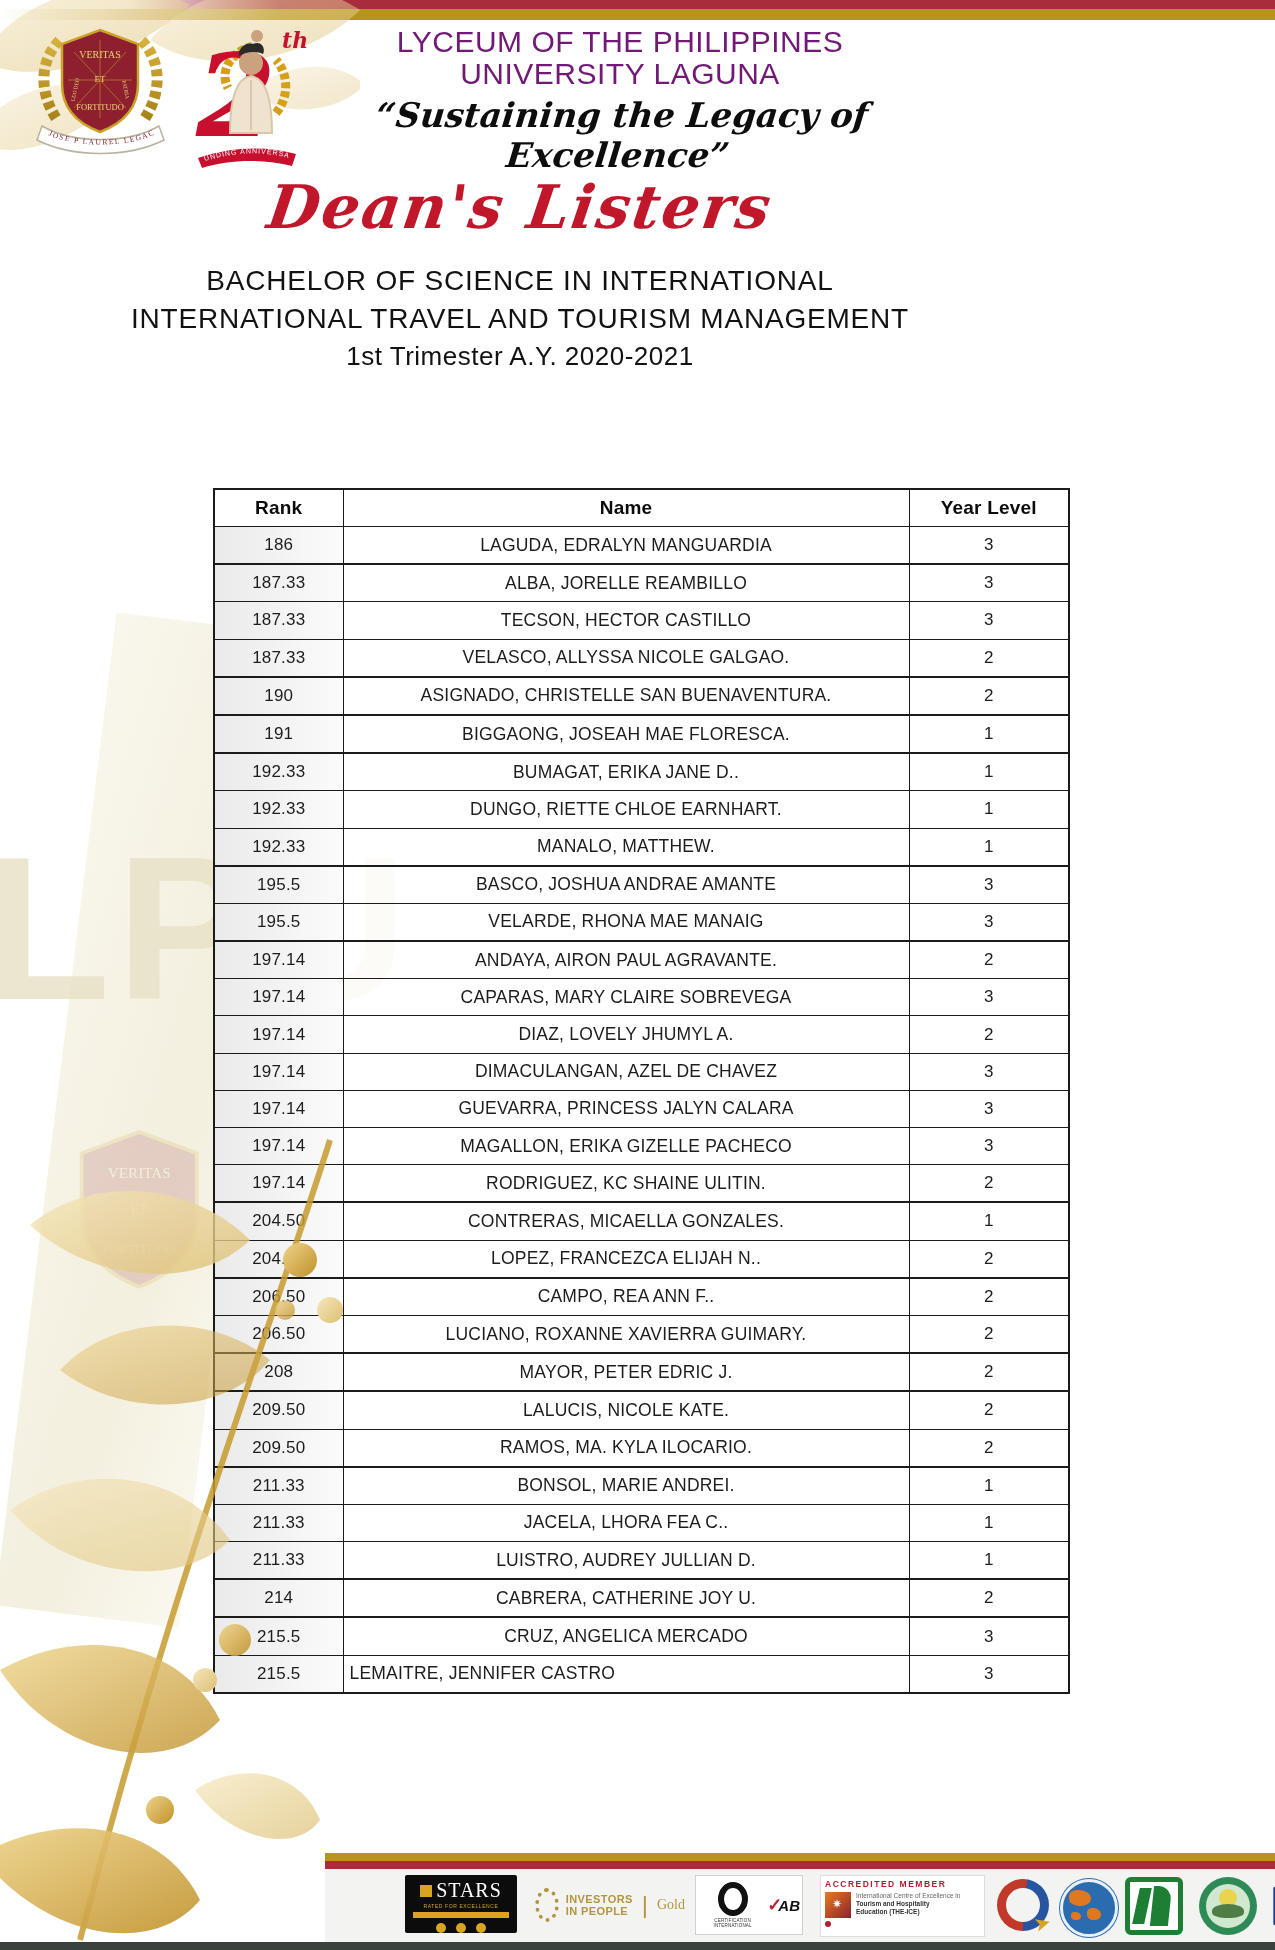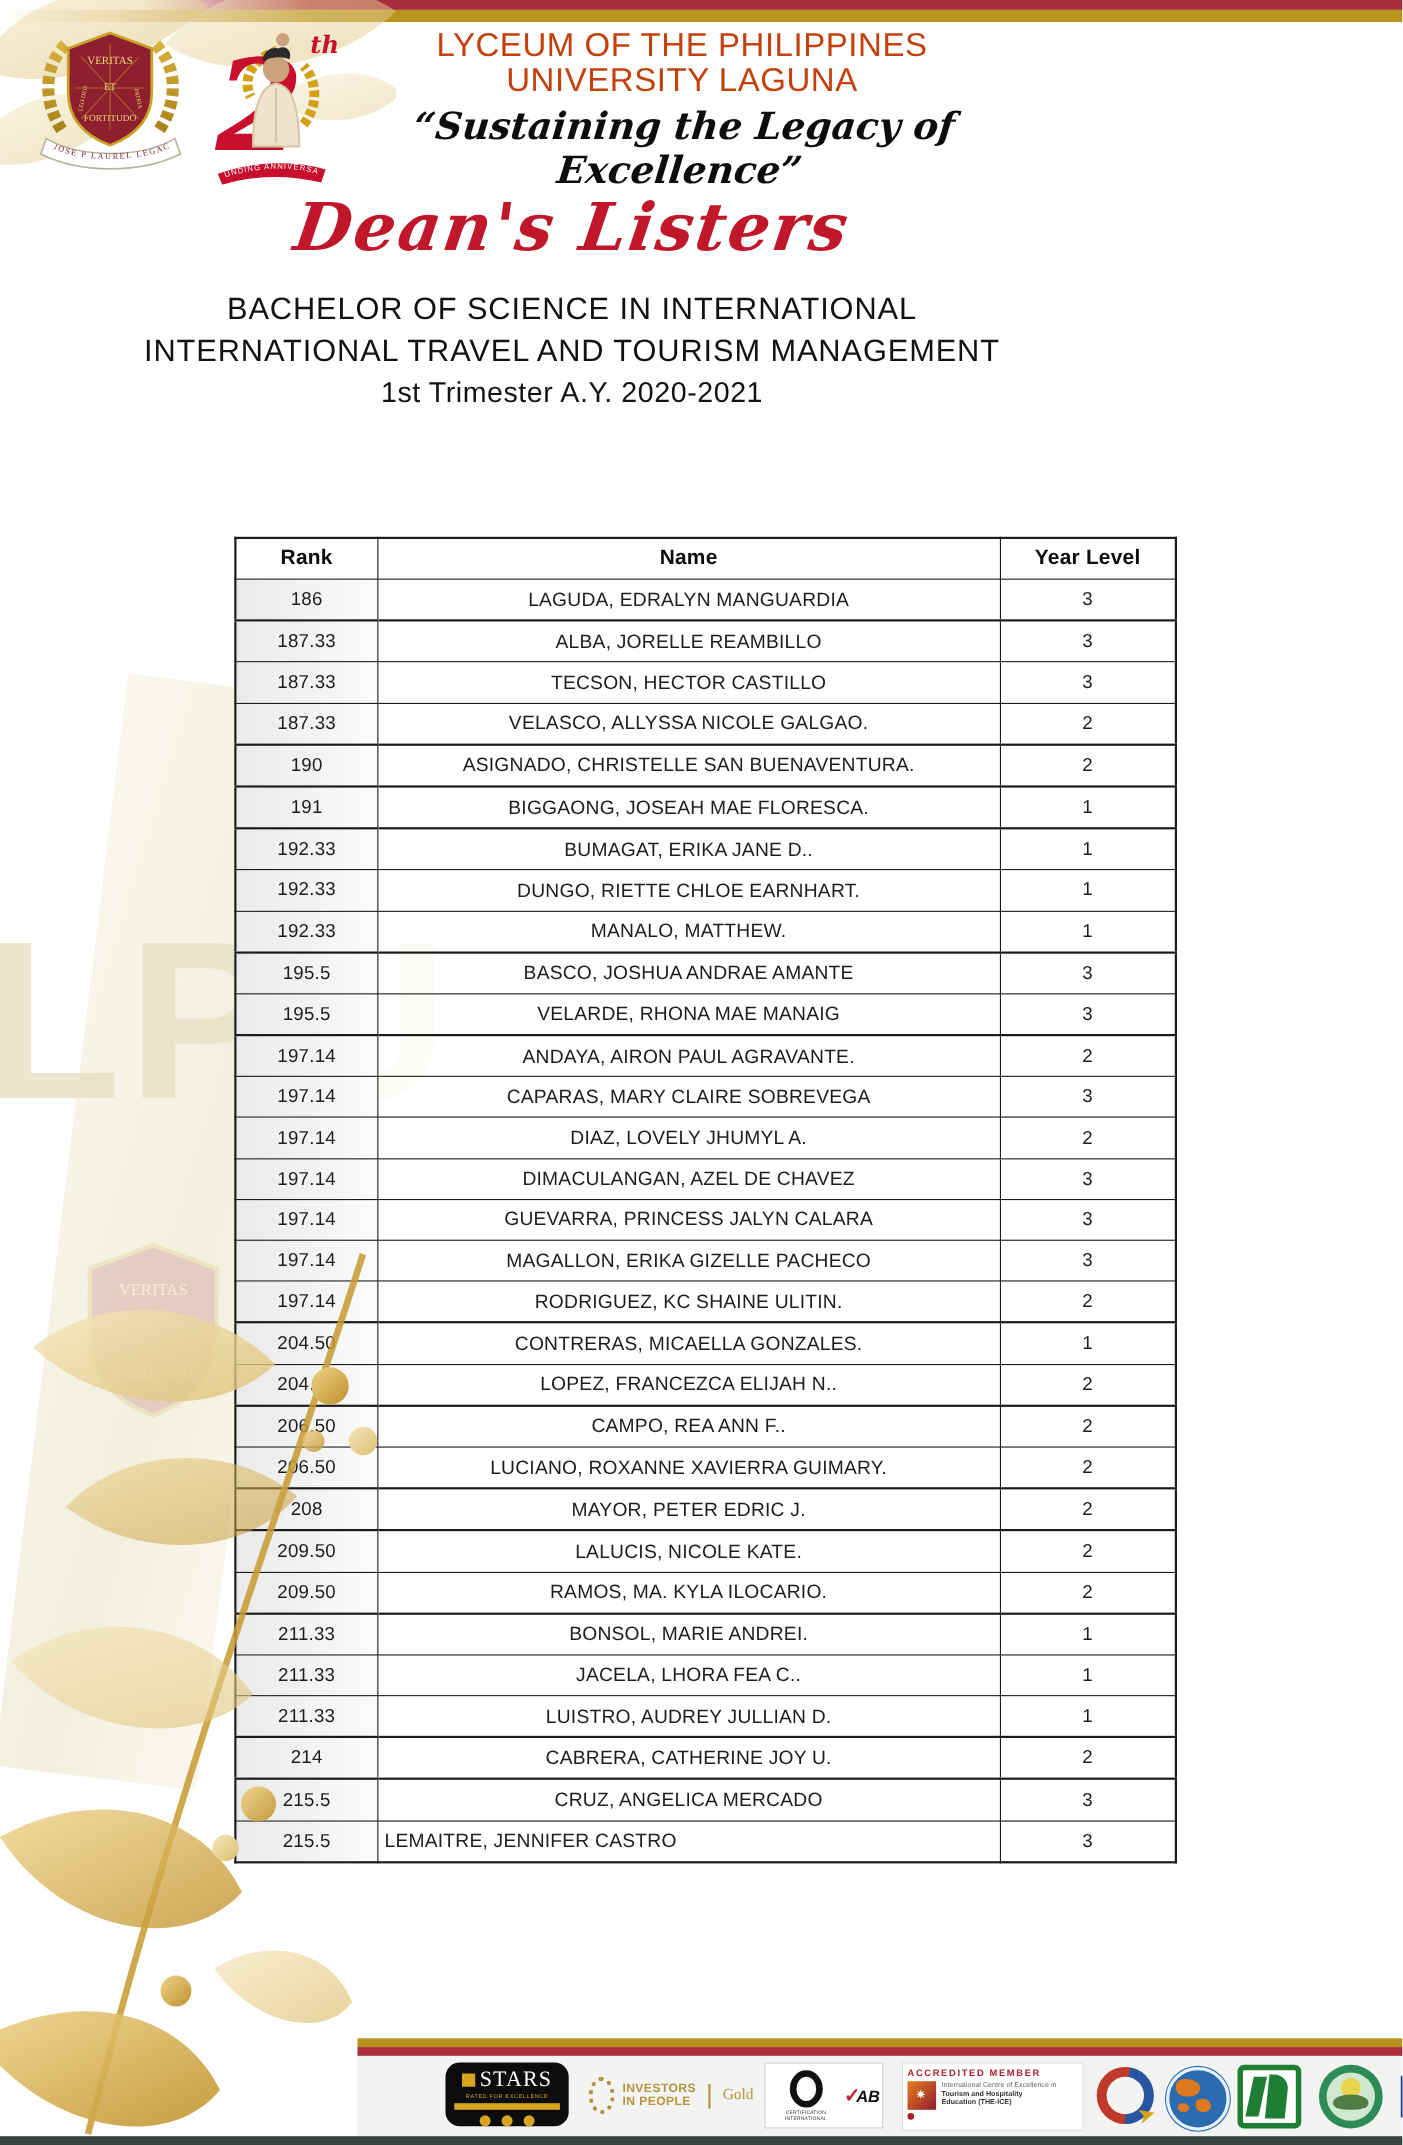--- a/index.html
+++ b/index.html
@@ -8,21 +8,21 @@
     background:#ffffff; overflow:hidden;
     font-family:"Liberation Sans", sans-serif; color:#111;padding-left:40px;
   }
   
   .bar-top-maroon{position:absolute;left:0;top:0;width:1275px;height:9px;
     background:linear-gradient(90deg, rgba(168,44,60,0) 0%, rgba(168,44,60,0) 10%, var(--maroon-bar) 22%, var(--maroon-bar) 100%);}
   .bar-top-gold{position:absolute;left:0;top:9px;width:1275px;height:11px;
     background:linear-gradient(90deg, rgba(184,148,31,0) 0%, rgba(184,148,31,.25) 8%, var(--gold-bar) 22%, var(--gold-bar) 100%);}
   
   .header-text{position:absolute;left:320px;top:26px;width:600px;text-align:center;}
-  .h-university{font-size:30px;letter-spacing:.5px;font-weight:500;color:#c2410c;line-height:1.05;}
+  .h-university{font-size:30px;letter-spacing:.5px;font-weight:500;color:#701a75;line-height:1.05;}
   .h-anniv{font-size:27px;letter-spacing:.3px;font-weight:400;color:#141414;margin-top:4px;}
   .h-motto{font-family:"DejaVu Serif", serif;font-style:italic;font-weight:bold;
     font-size:34px;color:#0d0d0d;margin-top:6px;transform:skewX(-6deg);}
   
   .seal-wrap{position:absolute;left:28px;top:18px;width:145px;height:140px;}
   .anniv-wrap{position:absolute;left:158px;top:18px;width:150px;height:150px;}
   
   .deans-title{position:absolute;left:0;top:172px;width:1040px;text-align:center;
     font-family:"DejaVu Serif", serif;font-style:italic;font-weight:bold;
     font-size:60px;color:var(--accent-red);transform:skewX(-8deg);letter-spacing:2px;}
@@ -50,21 +50,21 @@
   table.deans tr.group-start td{border-top-width:2.8px;}
   table.deans td.rank{background:linear-gradient(90deg,#eaeaea,#fbfbfb);font-size:17px;}
   table.deans td.year{font-size:17px;}
   
   .bar-foot-gold{position:absolute;left:325px;top:1853px;width:950px;height:8px;background:var(--gold-bar);}
   .bar-foot-maroon{position:absolute;left:325px;top:1861px;width:950px;height:8px;background:var(--maroon-bar);}
   .footer-strip{position:absolute;left:325px;top:1869px;width:950px;height:73px;background:#f3f3f1;}
   .bar-bottom{position:absolute;left:0;top:1942px;width:1275px;height:8px;background:var(--footer-bottom-bar);}
   .logo{position:absolute;}
   
-  .qs{left:80px;top:6px;width:112px;height:58px;background:#0c0c0c;border-radius:13px;
+  .qs{left:80px;top:6px;width:112px;height:58px;background:#0c0c0c;border-radius:2px;
       display:flex;flex-direction:column;align-items:center;justify-content:flex-start;padding-top:4px;box-sizing:border-box;}
   .qs .row1{display:flex;align-items:center;gap:4px;}
   .qs .qs-sq{width:12px;height:12px;background:#d9a520;}
   .qs .qs-stars{color:#fff;font-family:"Liberation Serif",serif;font-size:20px;letter-spacing:1px;}
   .qs .qs-sub{color:#d9a520;font-size:5px;letter-spacing:.6px;margin-top:1px;}
   .qs .qs-band{width:86%;height:7px;background:#d9a520;margin-top:3px;}
   .qs .qs-dots{display:flex;gap:10px;margin-top:5px;}
   .qs .qs-dots i{width:10px;height:10px;border-radius:50%;background:#d9a520;display:block;}
   
   .iip{left:210px;top:14px;width:150px;height:44px;display:flex;align-items:center;gap:7px;}

